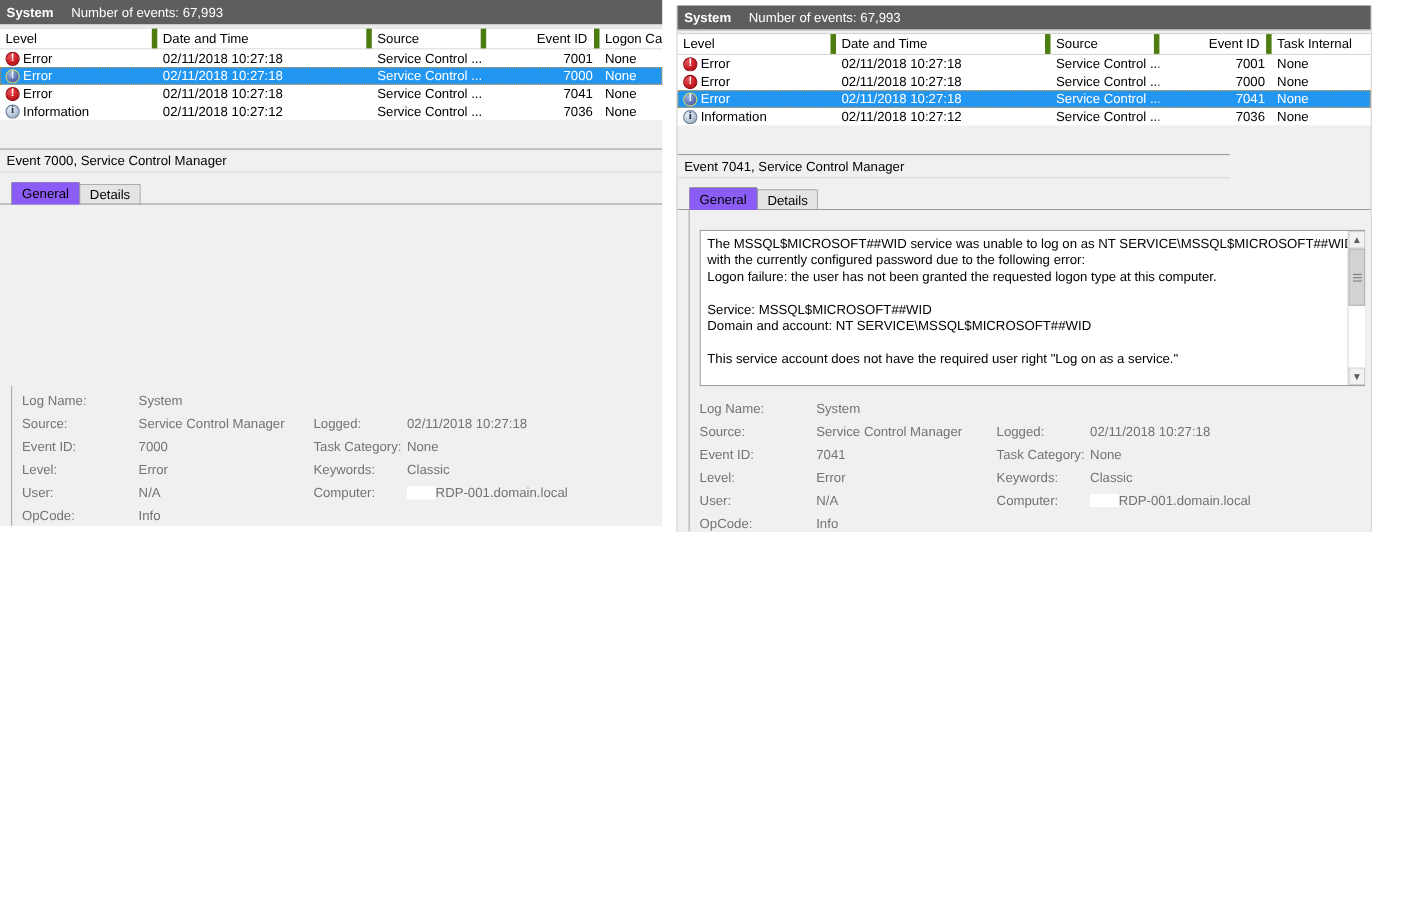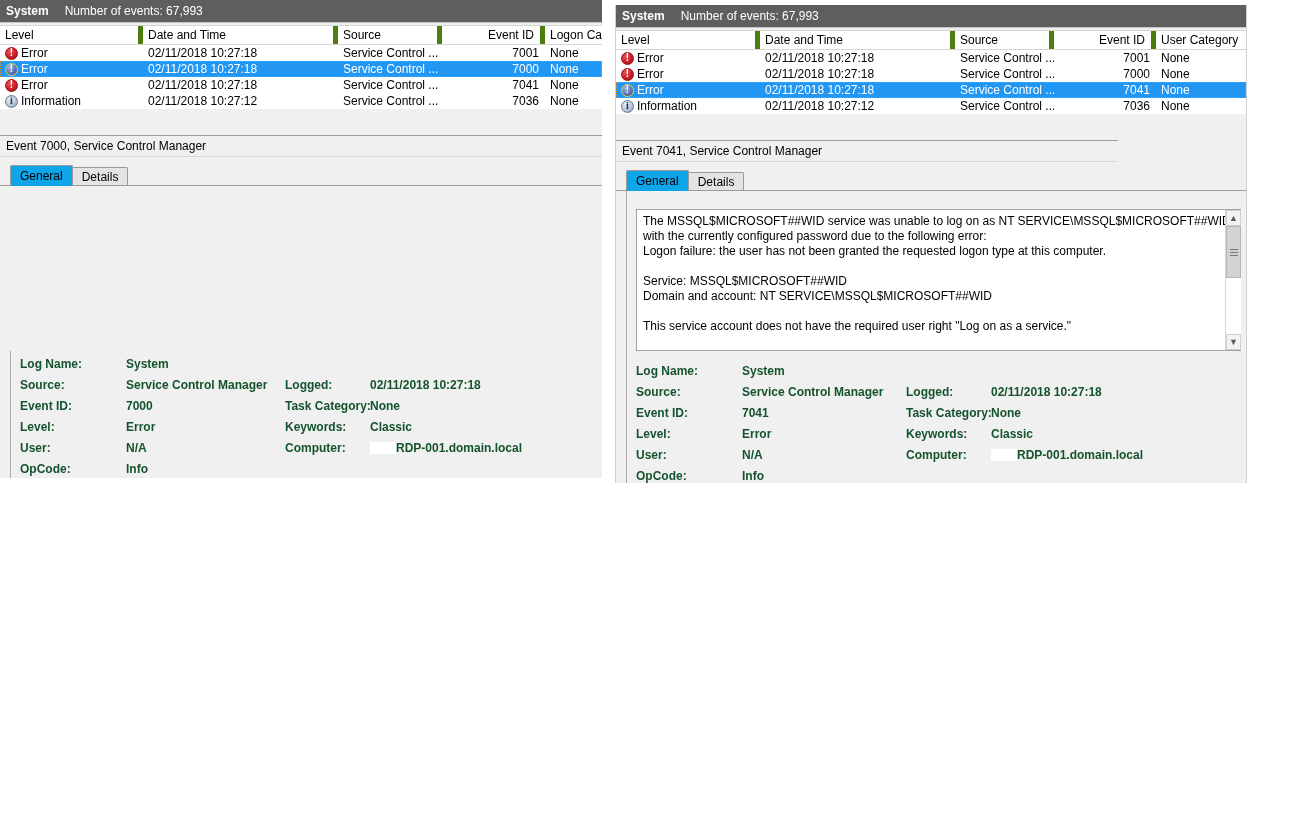--- a/index.html
+++ b/index.html
@@ -77,21 +77,21 @@
 
   
   .tabstrip { position: relative; height: 21px; padding-left: 10px; display:flex; align-items:flex-end; }
   .tab {
     font-size: 12px; height: 19px; padding: 0 9px;
     display:flex; align-items:center;
     border:1px solid #9a9a9a; border-bottom: none;
     background: #e4e4e4; margin-right: -1px;
     border-radius: 2px 2px 0 0; color:#000;
   }
-  .tab.active { background:#0ea5e9; height: 21px; z-index:3; border-color:#9a9a9a; }
+  .tab.active { background:#8b5cf6; height: 21px; z-index:3; border-color:#9a9a9a; }
   .tabline { position:absolute; left:0; right:0; bottom:0; height:1px; background:#9a9a9a; }
 
   
   .descwrap { position: relative; background: #f0f0f0; }
   .descbox {
     position:absolute; background:#ffffff;
     border:1px solid #a0a0a0;
     font-size: 12px; color:#000; line-height: 15px;
     padding: 4px 6px; overflow:hidden; white-space: pre-wrap;
   }
@@ -102,21 +102,21 @@
   .sb-btn { height:16px; background:#f2f2f2; border:1px solid #cfcfcf;
             display:flex; align-items:center; justify-content:center;
             font-size:9px; color:#5a5a5a; flex:none; }
   .sb-track { flex:1; background:#ffffff; position:relative; }
   .sb-thumb { position:absolute; left:0; right:0; background:#d2d2d2; border:1px solid #b5b5b5;
               display:flex; align-items:center; justify-content:center; }
   .sb-grip { width:8px; }
   .sb-grip i { display:block; height:1px; background:#7a7a7a; margin:2px 0; }
 
   
-  .meta { position:absolute; font-size:12px; color:#14532d;font-weight:bold; }
+  .meta { position:absolute; font-size:12px; color:#737373; }
   .meta .lbl { position:absolute; }
   .meta .val { position:absolute; }
   .redact { display:inline-block; width:26px; height:12px; background:#ffffff; vertical-align:-2px; }
 
   
   .leftedge { position:absolute; width:1px; background:#a9a9a9; }
 </style>
 </head>
 <body>
 
@@ -227,21 +227,21 @@
       <span class="tb-name">System</span>
       <span class="tb-count">Number of events: 67,993</span>
     </div>
     <div class="tb-underline"></div>
 
     <div class="list-head">
       <div class="col" style="width:144px;">Level</div>
       <div class="col" style="width:195px;">Date and Time</div>
       <div class="col" style="width:99px;">Source</div>
       <div class="col num" style="width:102px;">Event ID</div>
-      <div class="col last" style="width:90px;">User Category</div>
+      <div class="col last" style="width:90px;">Task Internal</div>
     </div>
 
     <div class="list-body" id="right-rows">
         <div class="row">
           <div class="cell" style="width: 144px;">
             <span class="sev sev-error"></span>
             <span>Error</span>
           </div>
           <div class="cell" style="width: 195px;">02/11/2018 10:27:18</div>
           <div class="cell" style="width: 99px;">Service Control ...</div>

